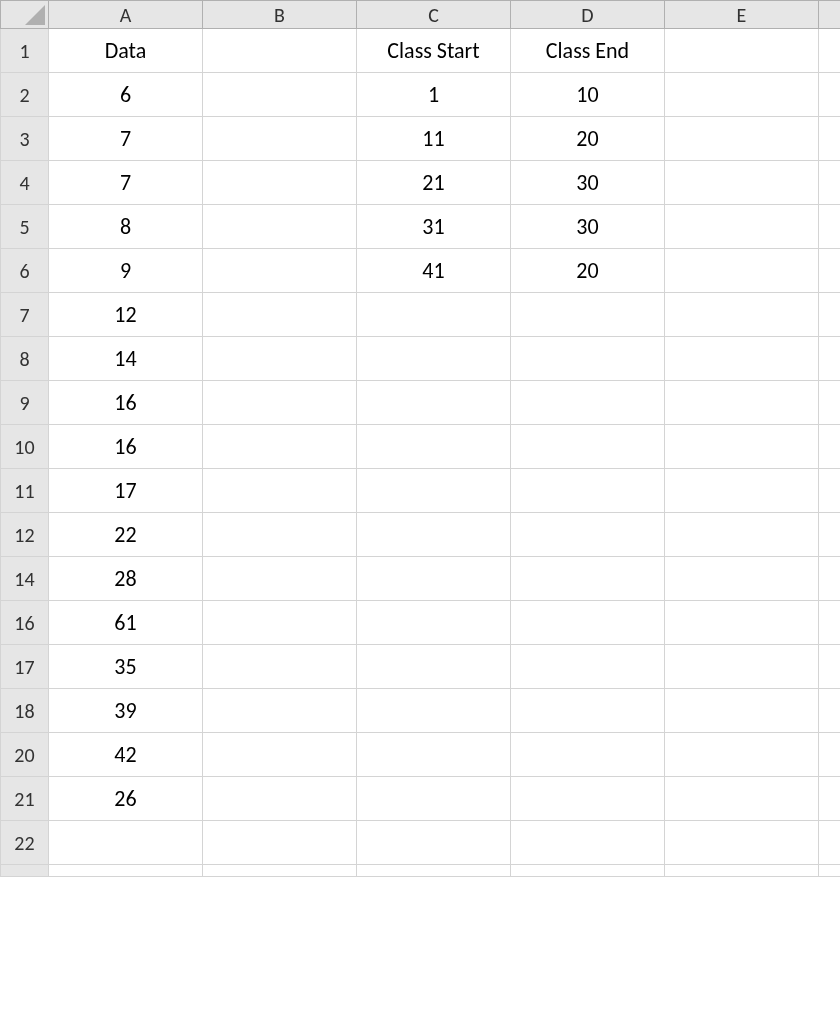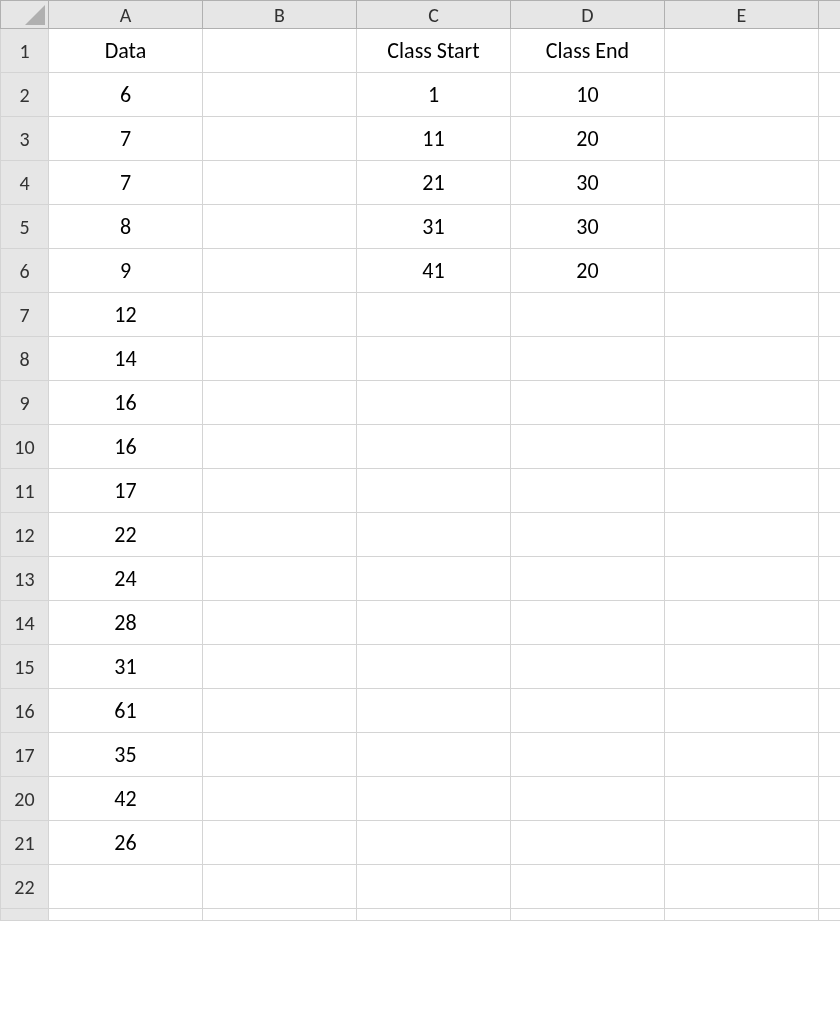--- a/index.html
+++ b/index.html
@@ -216,49 +216,31 @@
   <tr class="data-row">
     <th class="row-hdr">12</th>
     <td>22</td>
     <td></td>
     <td></td>
     <td></td>
     <td></td>
     <td class="edge"></td>
   </tr>
 
-  <tr class="data-row">
-    <th class="row-hdr">13</th>
-    <td>24</td>
-    <td></td>
-    <td></td>
-    <td></td>
-    <td></td>
-    <td class="edge"></td>
-  </tr>
 
   <tr class="data-row">
     <th class="row-hdr">14</th>
     <td>28</td>
     <td></td>
     <td></td>
     <td></td>
     <td></td>
     <td class="edge"></td>
   </tr>
 
-  <tr class="data-row">
-    <th class="row-hdr">15</th>
-    <td>31</td>
-    <td></td>
-    <td></td>
-    <td></td>
-    <td></td>
-    <td class="edge"></td>
-  </tr>
 
   <tr class="data-row">
     <th class="row-hdr">16</th>
     <td>61</td>
     <td></td>
     <td></td>
     <td></td>
     <td></td>
     <td class="edge"></td>
   </tr>
@@ -266,20 +248,29 @@
   <tr class="data-row">
     <th class="row-hdr">17</th>
     <td>35</td>
     <td></td>
     <td></td>
     <td></td>
     <td></td>
     <td class="edge"></td>
   </tr>
 
+  <tr class="data-row">
+    <th class="row-hdr">18</th>
+    <td>39</td>
+    <td></td>
+    <td></td>
+    <td></td>
+    <td></td>
+    <td class="edge"></td>
+  </tr>
 
 
   <tr class="data-row">
     <th class="row-hdr">20</th>
     <td>42</td>
     <td></td>
     <td></td>
     <td></td>
     <td></td>
     <td class="edge"></td>

